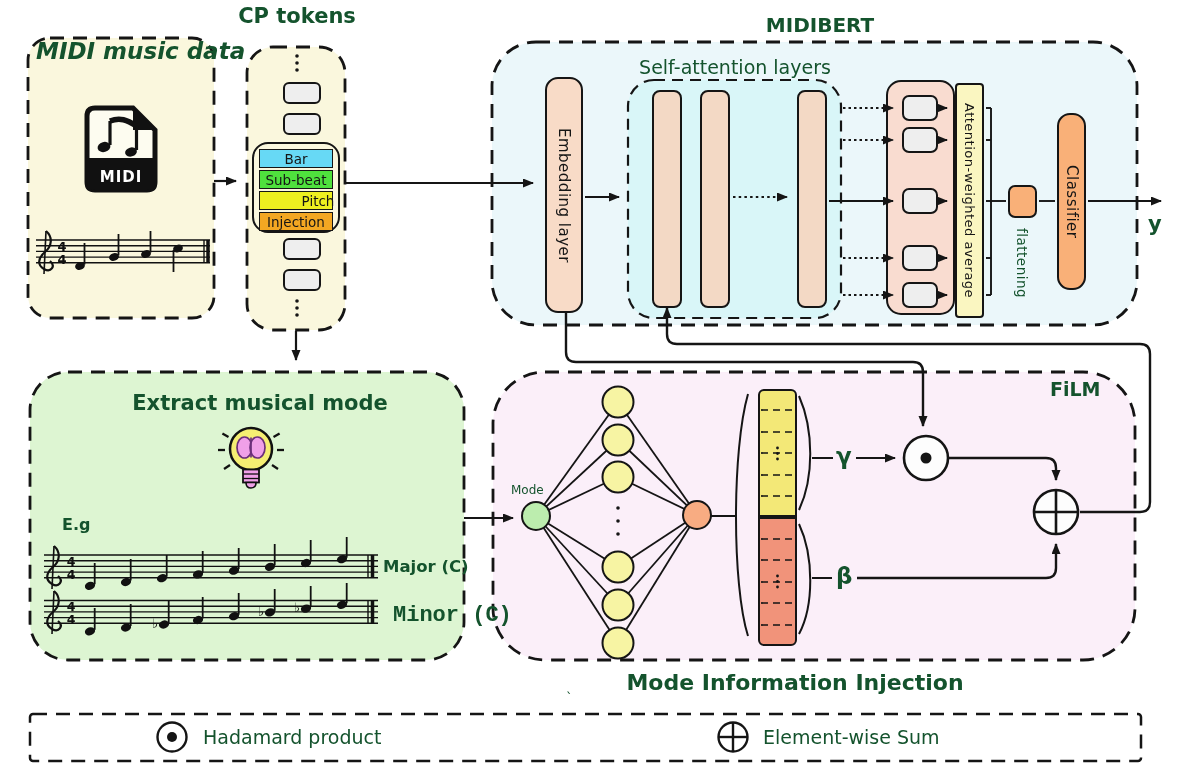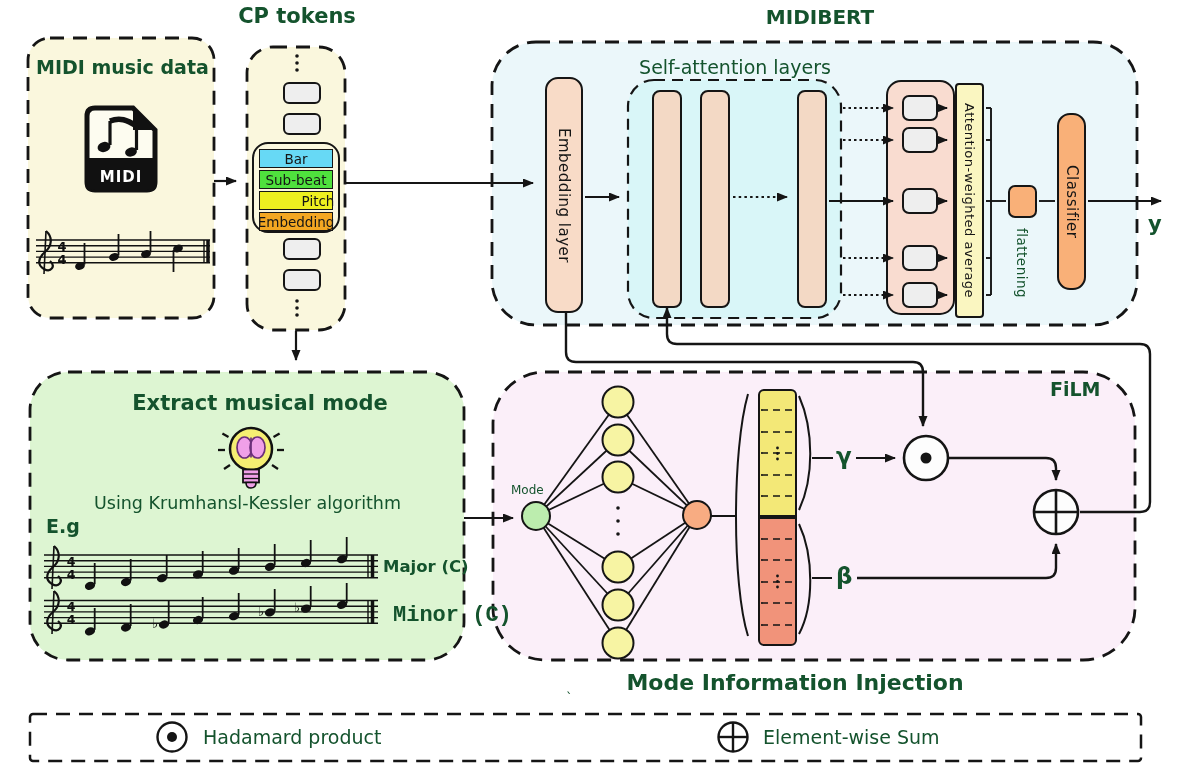--- a/index.html
+++ b/index.html
@@ -74,21 +74,21 @@
   <div class="bar classifier">
     <span class="vtext">Classifier</span>
   </div>
 
   <div class="cp-gtok" style="top:82px"></div>
   <div class="cp-gtok" style="top:113px"></div>
   <div class="cp-group"></div>
   <div class="ctok tok-bar">Bar</div>
   <div class="ctok tok-sub">Sub-beat</div>
   <div class="ctok tok-pitch">Pitch</div>
-  <div class="ctok tok-dur">Embedding</div>
+  <div class="ctok tok-dur">Injection</div>
   <div class="cp-gtok" style="top:238px"></div>
   <div class="cp-gtok" style="top:269px"></div>
 
   <div class="vec vec-g"></div>
   <div class="vec vec-b"></div>
 
   <svg class="layer" width="1199" height="770">
     <defs>
       <marker id="ah" markerUnits="userSpaceOnUse" markerWidth="12" markerHeight="10" refX="10" refY="4.5" orient="auto">
         <path d="M0,0 L11,4.5 L0,9 Z" fill="#151515"></path>
@@ -346,28 +346,27 @@
       <circle cx="172" cy="737" r="5" fill="#151515"></circle>
     </g>
     <g stroke="#151515" stroke-width="2.4">
       <circle cx="733" cy="737" r="14.5" fill="#fff"></circle>
       <path d="M718.5,737 H747.5"></path>
         <path d="M733,722.5 V751.5"></path>
     </g>
   </svg>
 
   <div class="lbl bold center" style="left:236px; top:4px; width:122px; font-size:21px;">CP tokens</div>
-  <div class="lbl bold center" style="left:36px; top:56px; width:170px; font-size:19px;">MIDI music data</div>
-  <div class="lbl bold center" style="left:730px; top:5px; width:180px; font-size:20px;">MIDIBERT</div>
+  <div class="lbl bold center" style="left:36px; top:38px; width:170px; font-size:23px;font-style:italic;">MIDI music data</div>
+  <div class="lbl bold center" style="left:730px; top:13px; width:180px; font-size:20px;">MIDIBERT</div>
   <div class="lbl center" style="left:615px; top:56px; width:240px; font-size:19px;">Self-attention layers</div>
   <div class="lbl bold" style="left:1148px; top:212px; font-size:21px;">y</div>
 
   <div class="lbl bold center" style="left:80px; top:391px; width:360px; font-size:21px;">Extract musical mode</div>
-  <div class="lbl center" style="left:55px; top:493px; width:385px; font-size:17.5px;">Using Krumhansl-Kessler algorithm</div>
-  <div class="lbl bold" style="left:46px; top:515px; font-size:19px;">E.g</div>
+  <div class="lbl bold" style="left:62px; top:515px; font-size:16px;">E.g</div>
   <div class="lbl bold" style="left:383px; top:557px; font-size:16.5px;">Major (C)</div>
   <div class="lbl bold" style="left:393px; top:603px; font-size:22px;font-family:Liberation Mono, monospace;">Minor (C)</div>
 
   <div class="lbl" style="left:511px; top:483px; font-size:12px;">Mode</div>
   <div class="lbl bold" style="left:1050px; top:378px; font-size:19px;">FiLM</div>
   <div class="lbl bold" style="left:836px; top:443px; font-size:23px;">γ</div>
   <div class="lbl bold" style="left:836px; top:563px; font-size:23px;">β</div>
 
   <div class="lbl bold center" style="left:590px; top:670px; width:410px; font-size:22px;">Mode Information Injection</div>
   <div class="lbl" style="left:566px; top:690px; font-size:13px;">`</div>

